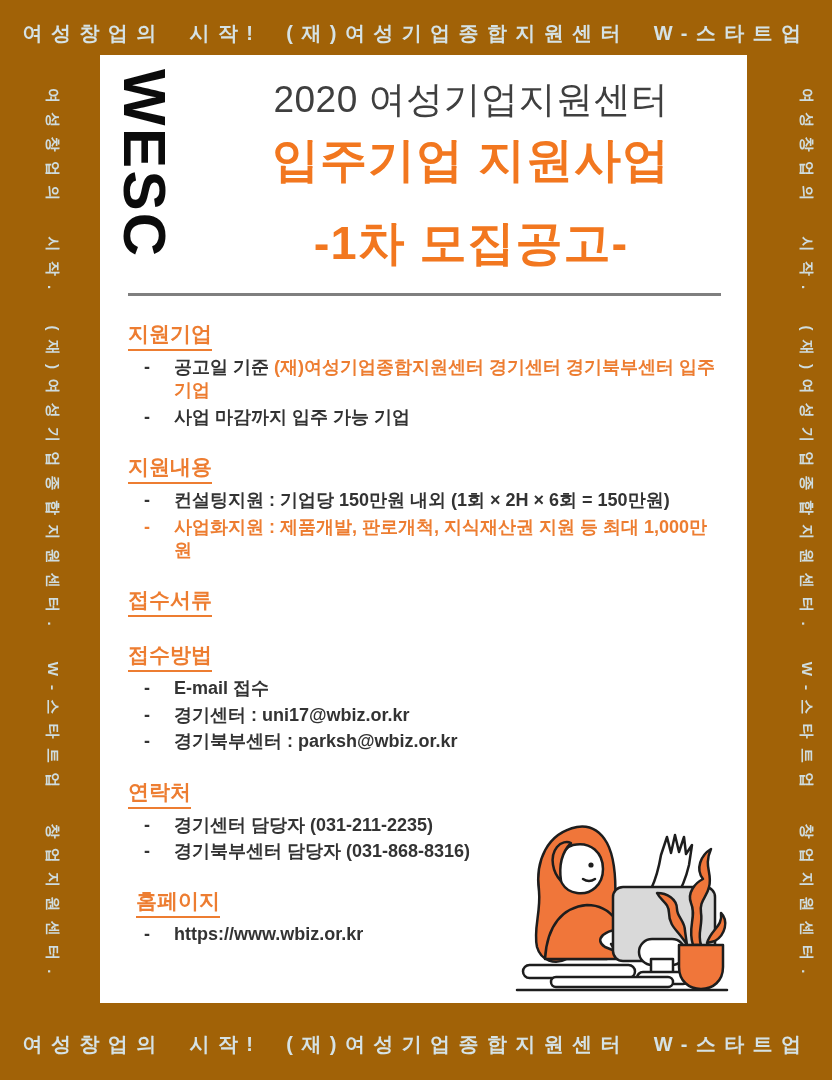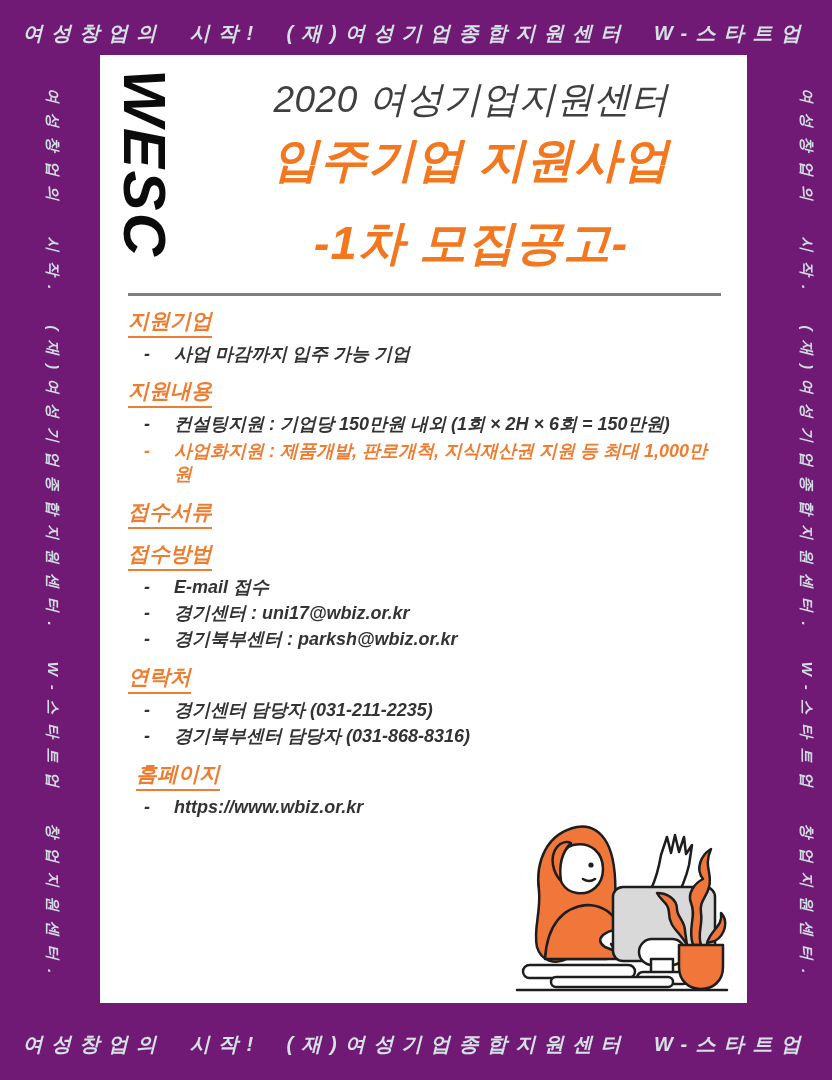--- a/index.html
+++ b/index.html
@@ -3,21 +3,21 @@
 <meta charset="utf-8">
 <style>
   * { margin: 0; padding: 0; box-sizing: border-box; }
   html, body { width: 832px; height: 1080px; }
   body {
     font-family: "Liberation Sans", "DejaVu Sans", sans-serif;
     background: #2E5F6A;
     position: relative;
     overflow: hidden;
   }
-  .poster { position: absolute; inset: 0; background: #701a75; font-style: italic; }
+  .poster { position: absolute; inset: 0; background: #a16207; }
 
   
   .banner {
     position: absolute; left: 0; right: 0; height: 55px;
     color: #D5E2E5; font-size: 20px; font-weight: bold;
     letter-spacing: 0.42em; word-spacing: 0.55em;
     text-align: center; white-space: nowrap;
   }
   .banner-top   { top: 6px;  line-height: 55px; }
   .banner-bottom{ bottom: 8px; line-height: 55px; }
@@ -47,21 +47,21 @@
   }
 
   .title-block { margin-left: 95px; padding-top: 20px; text-align: center; }
   .title-line1 { font-size: 37px; color: #3F3F3F; letter-spacing: 0.5px; }
   .title-line2 { font-size: 47px; font-weight: bold; color: #F2771F; margin-top: 4px; letter-spacing: 1px; }
   .title-line3 { font-size: 47px; font-weight: bold; color: #F2771F; margin-top: 20px; letter-spacing: 1px; }
 
   .divider { height: 3px; background: #7F7F7F; margin: 18px 26px 0 28px; }
 
   .sections { padding: 0 24px 0 28px; }
-  .section { margin-top: 11px; }
+  .section { margin-top: 24px; }
   .section-title {
     display: inline-block;
     font-size: 21px; font-weight: bold; color: #ED7D31;
     border-bottom: 2px solid #ED7D31; padding-bottom: 1px;
   }
   .section-homepage .section-title { margin-left: 8px; }
 
   .items { list-style: none; margin-top: 5px; }
   .item {
     position: relative; padding-left: 46px;
@@ -99,20 +99,21 @@
       <div class="title-line3">-1차 모집공고-</div>
     </div>
 
     <div class="divider"></div>
 
     <div class="sections">
 
       <div class="section">
         <div class="section-title">지원기업</div>
         <ul class="items">
+          <li class="item"><span>공고일 기준 </span><span class="t-orange">(재)여성기업종합지원센터 경기센터 경기북부센터 입주기업</span></li>
           <li class="item"><span>사업 마감까지 입주 가능 기업</span></li>
         </ul>
       </div>
 
       <div class="section">
         <div class="section-title">지원내용</div>
         <ul class="items">
           <li class="item"><span>컨설팅지원 : 기업당 150만원 내외 (1회 × 2H × 6회 = 150만원)</span></li>
           <li class="item dash-orange"><span class="t-orange">사업화지원 : 제품개발, 판로개척, 지식재산권 지원 등 최대 1,000만원</span></li>
         </ul>

